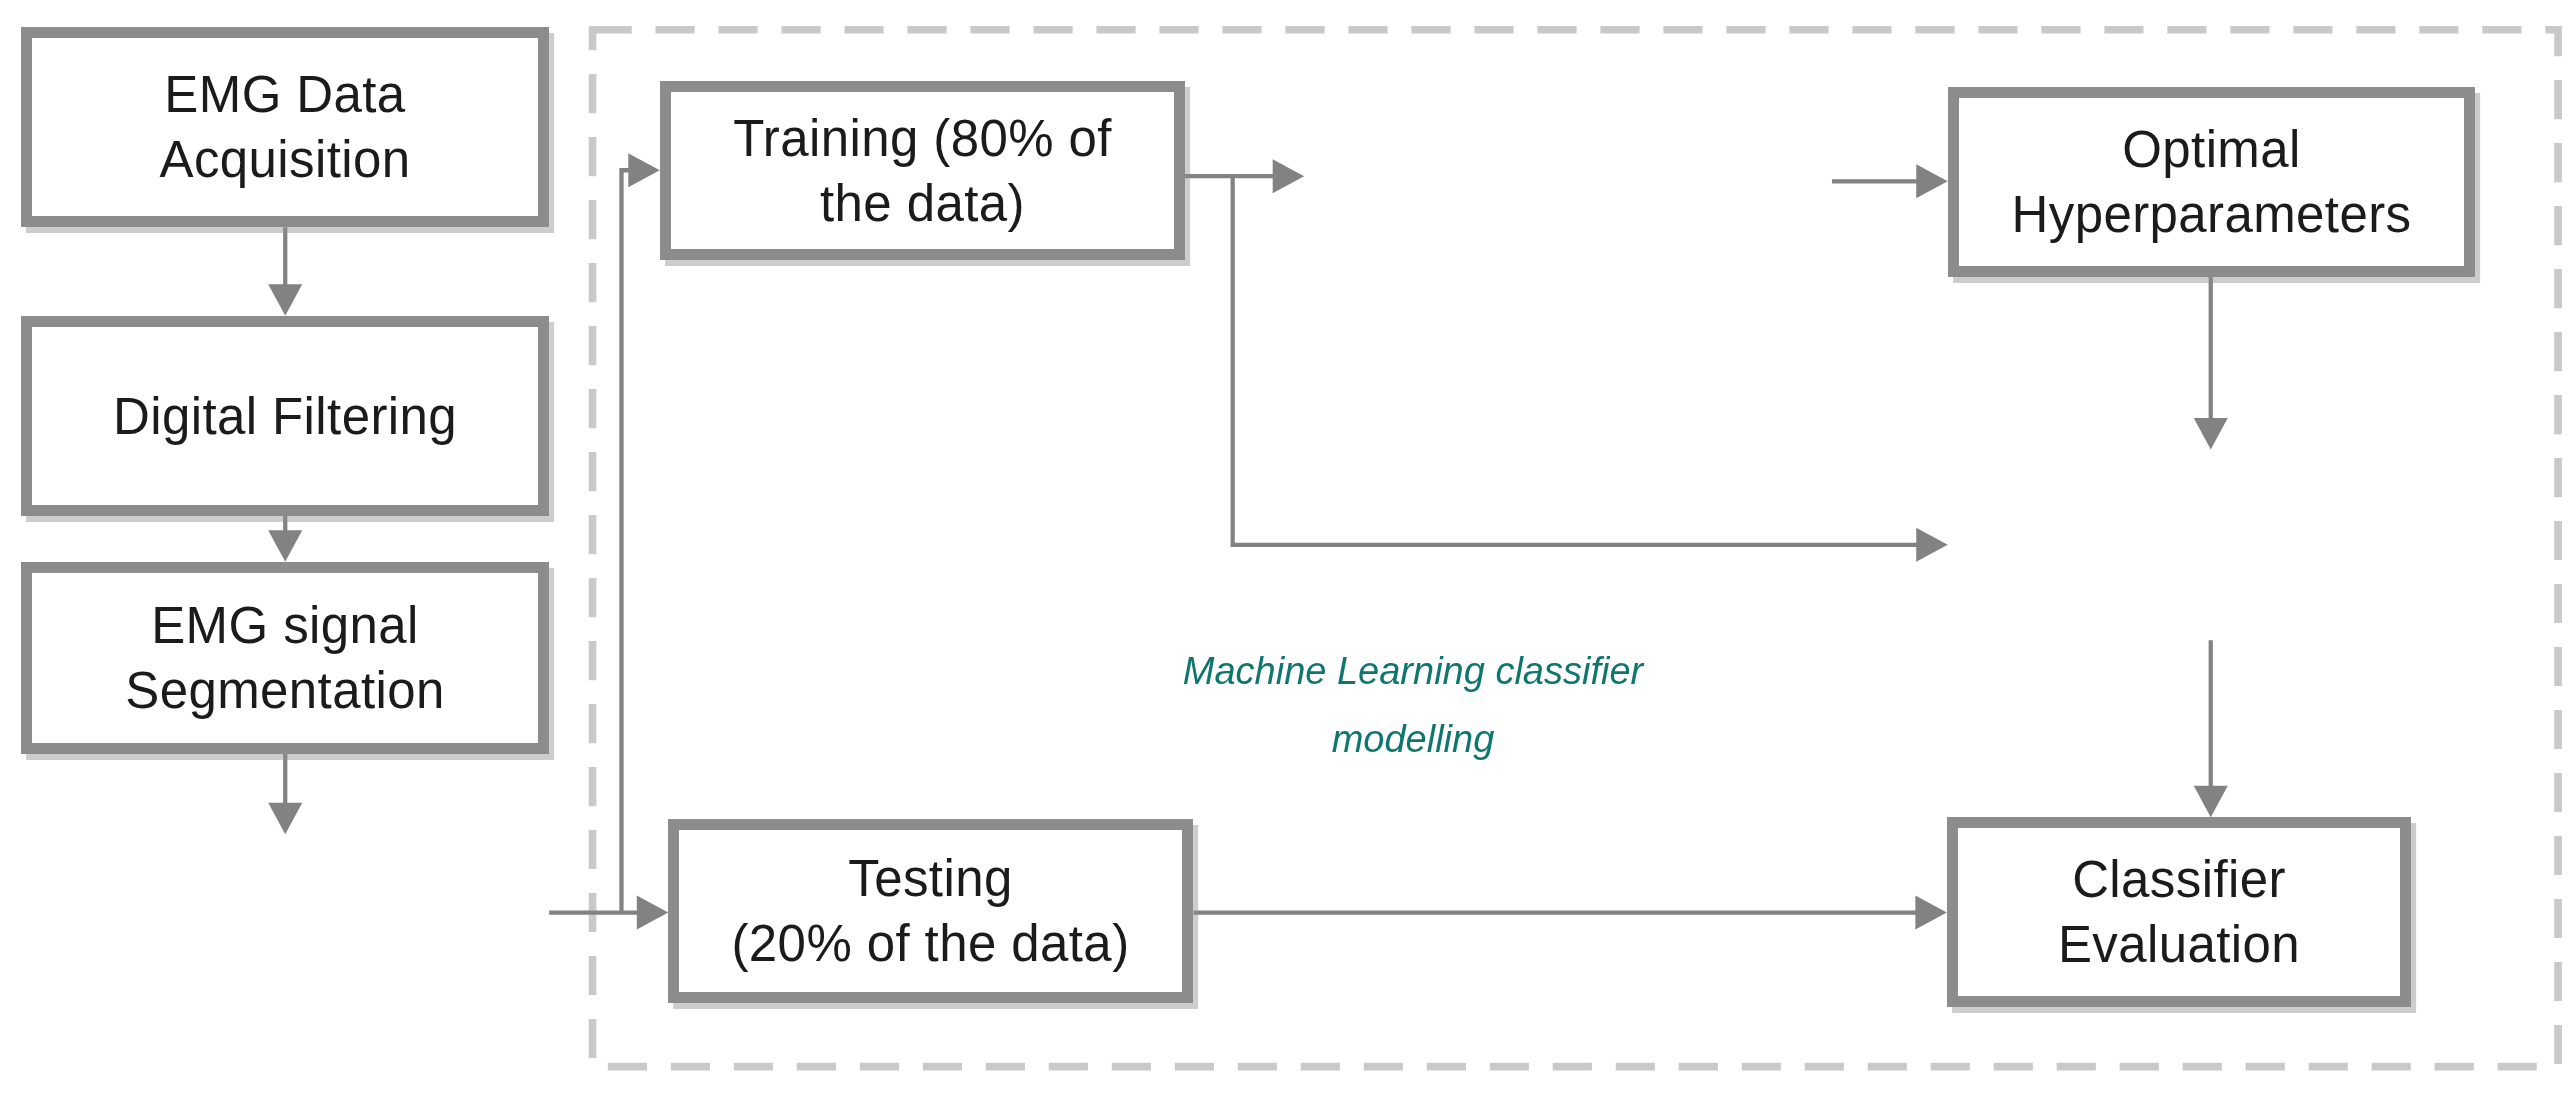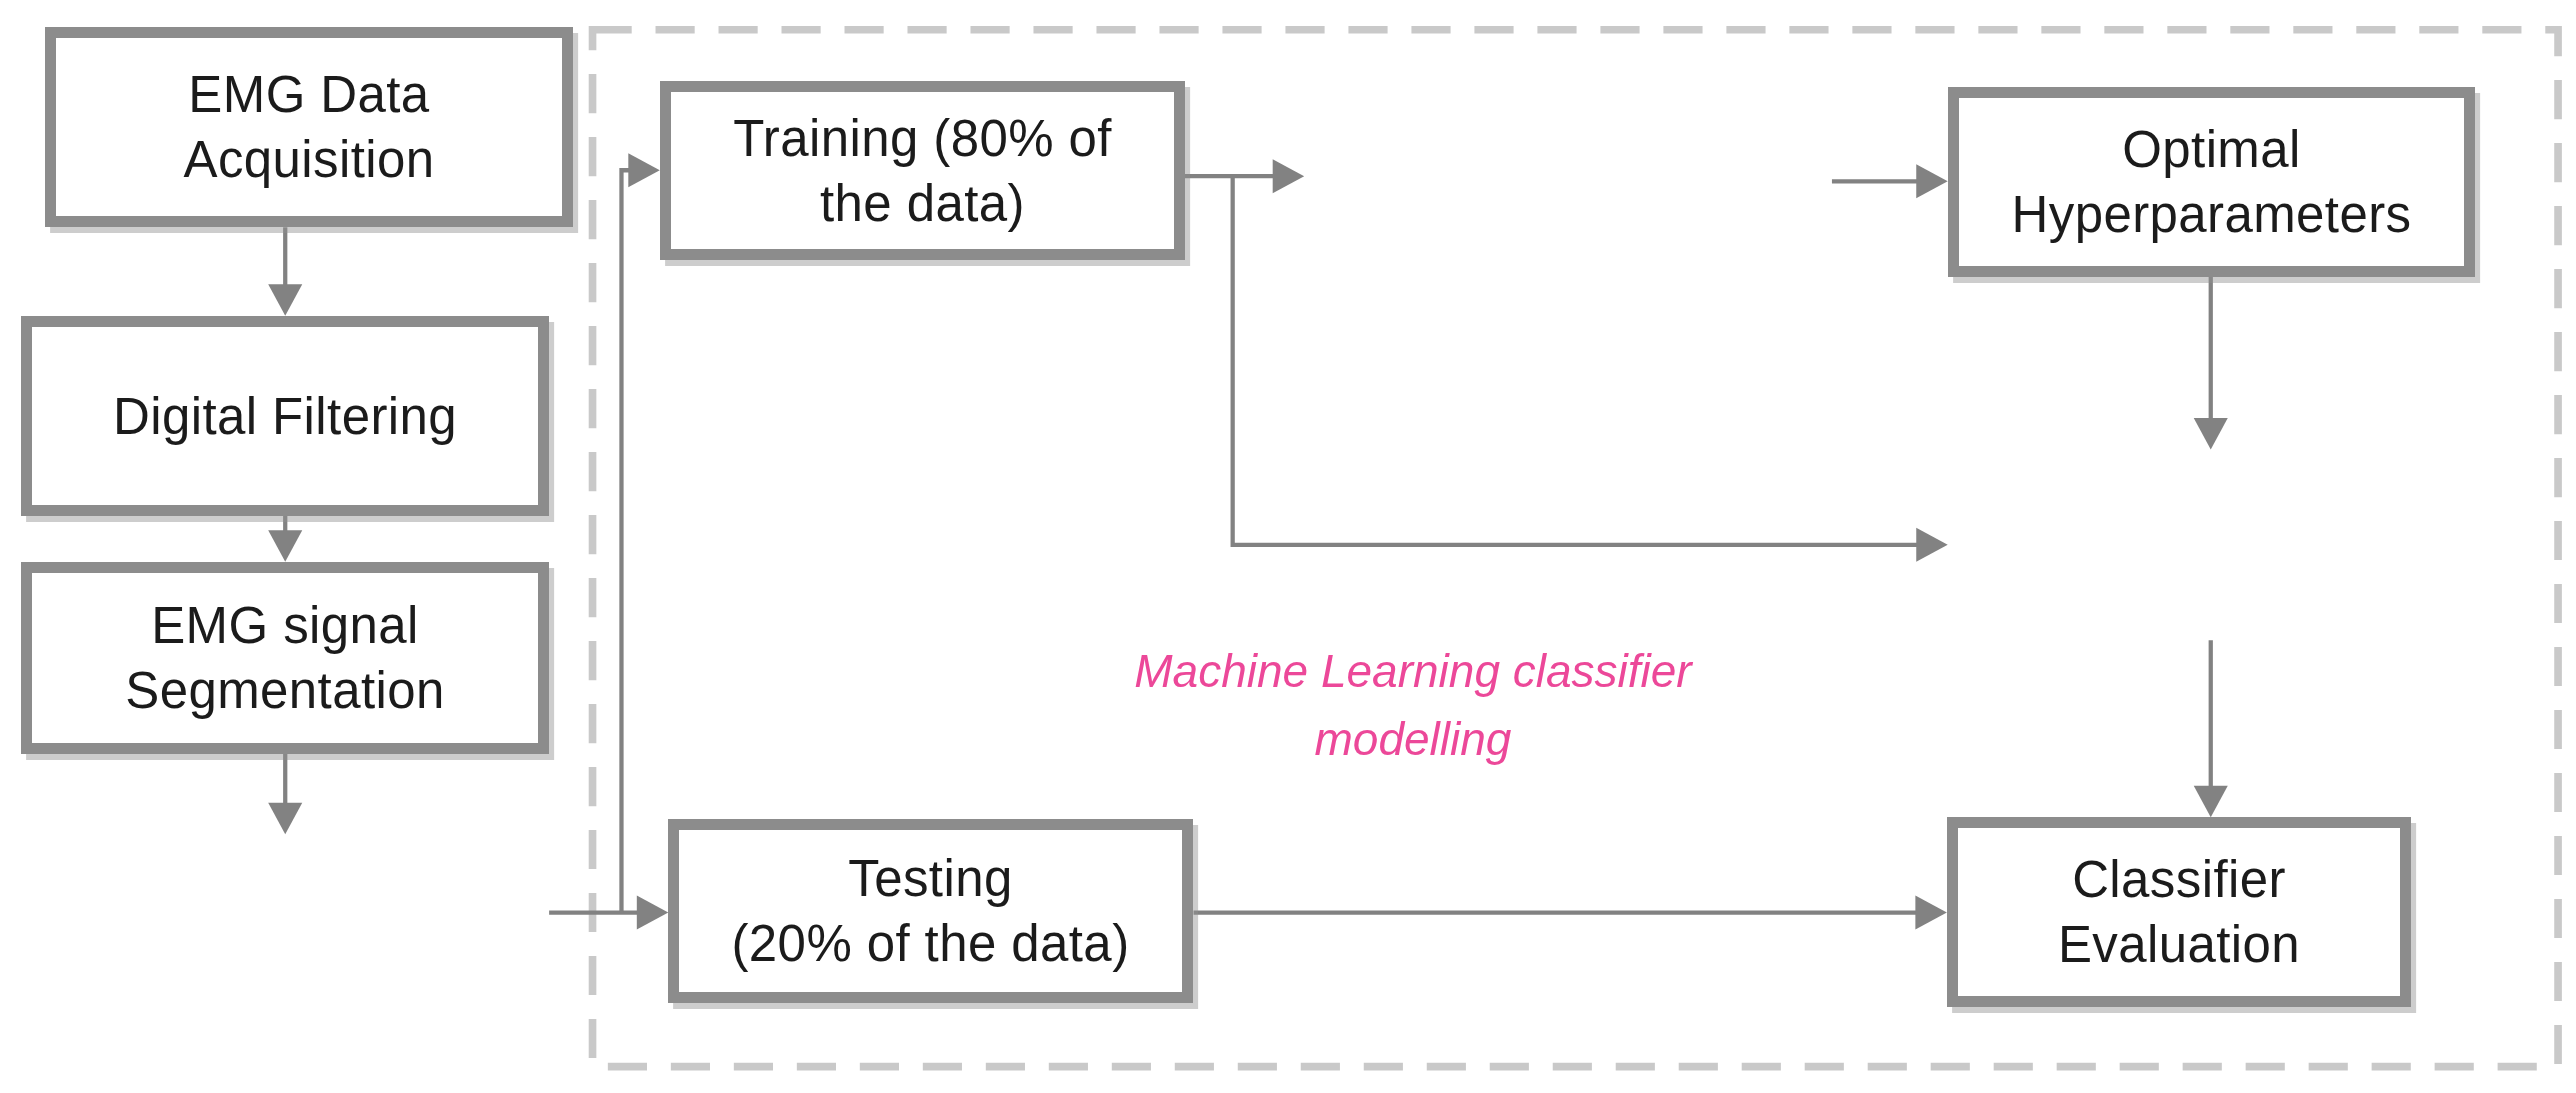--- a/index.html
+++ b/index.html
@@ -38,27 +38,27 @@
     letter-spacing: 0.4px;
     white-space: pre-line;
   }
   .group-label {
     position: absolute;
     left: 1013px;
     top: 637px;
     width: 800px;
     text-align: center;
     font-style: italic;
-    font-size: 46px;
+    font-size: 38px;
     line-height: 68px;
-    color: #ec4899;
+    color: #0f766e;
     white-space: pre-line;
   }
   
-  .n-emg-acq            { left: 21px;   top: 27px;  width: 528px; height: 200px; margin-left: 24px; }
+  .n-emg-acq            { left: 21px;   top: 27px;  width: 528px; height: 200px; }
   .n-digital-filtering  { left: 21px;   top: 316px; width: 528px; height: 200px; }
   .n-segmentation       { left: 21px;   top: 562px; width: 528px; height: 192px; }
   .n-feature-extraction { left: 21px;   top: 834px; width: 528px; height: 196px; }
   .n-training           { left: 660px;  top: 81px;  width: 525px; height: 179px; }
   .n-tenfold            { left: 1304px; top: 83px;  width: 528px; height: 193px; }
   .n-optimal            { left: 1948px; top: 87px; width: 527px; height: 190px; }
   .n-final-training     { left: 1948px; top: 449px; width: 527px; height: 191px; }
   .n-testing            { left: 668px;  top: 819px; width: 525px; height: 184px; }
   .n-evaluation         { left: 1947px; top: 817px; width: 464px; height: 190px; }
 </style>

